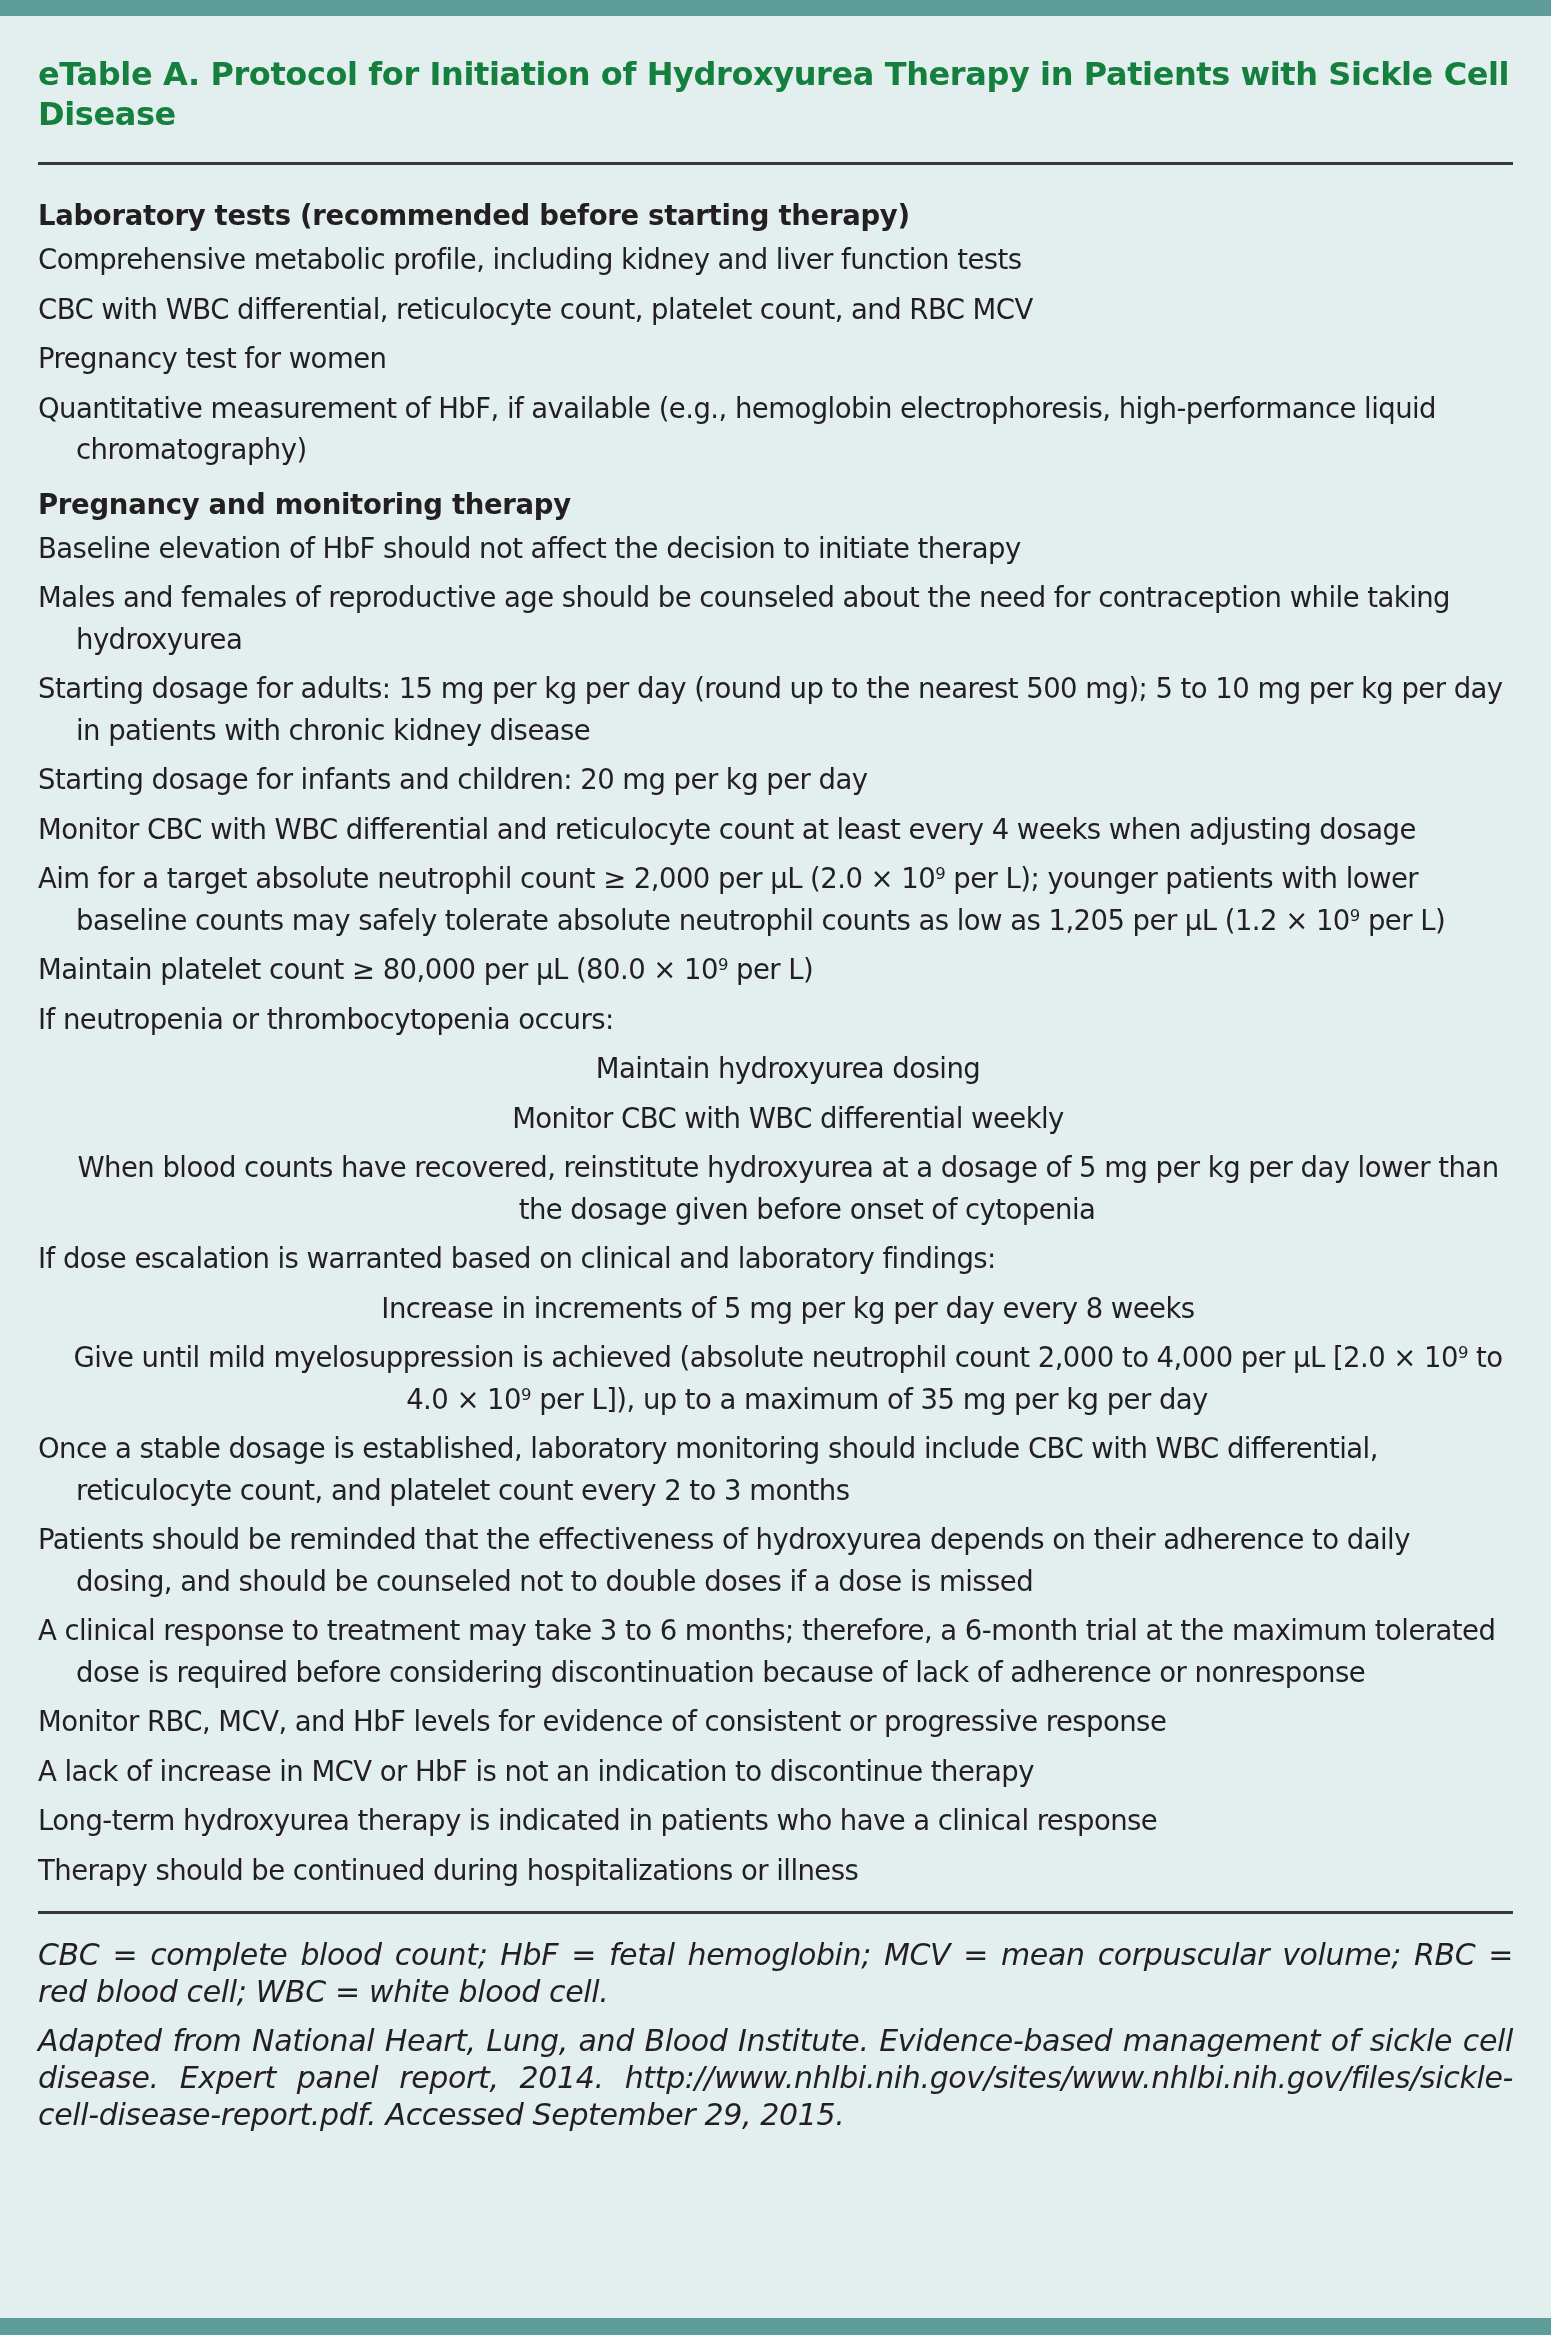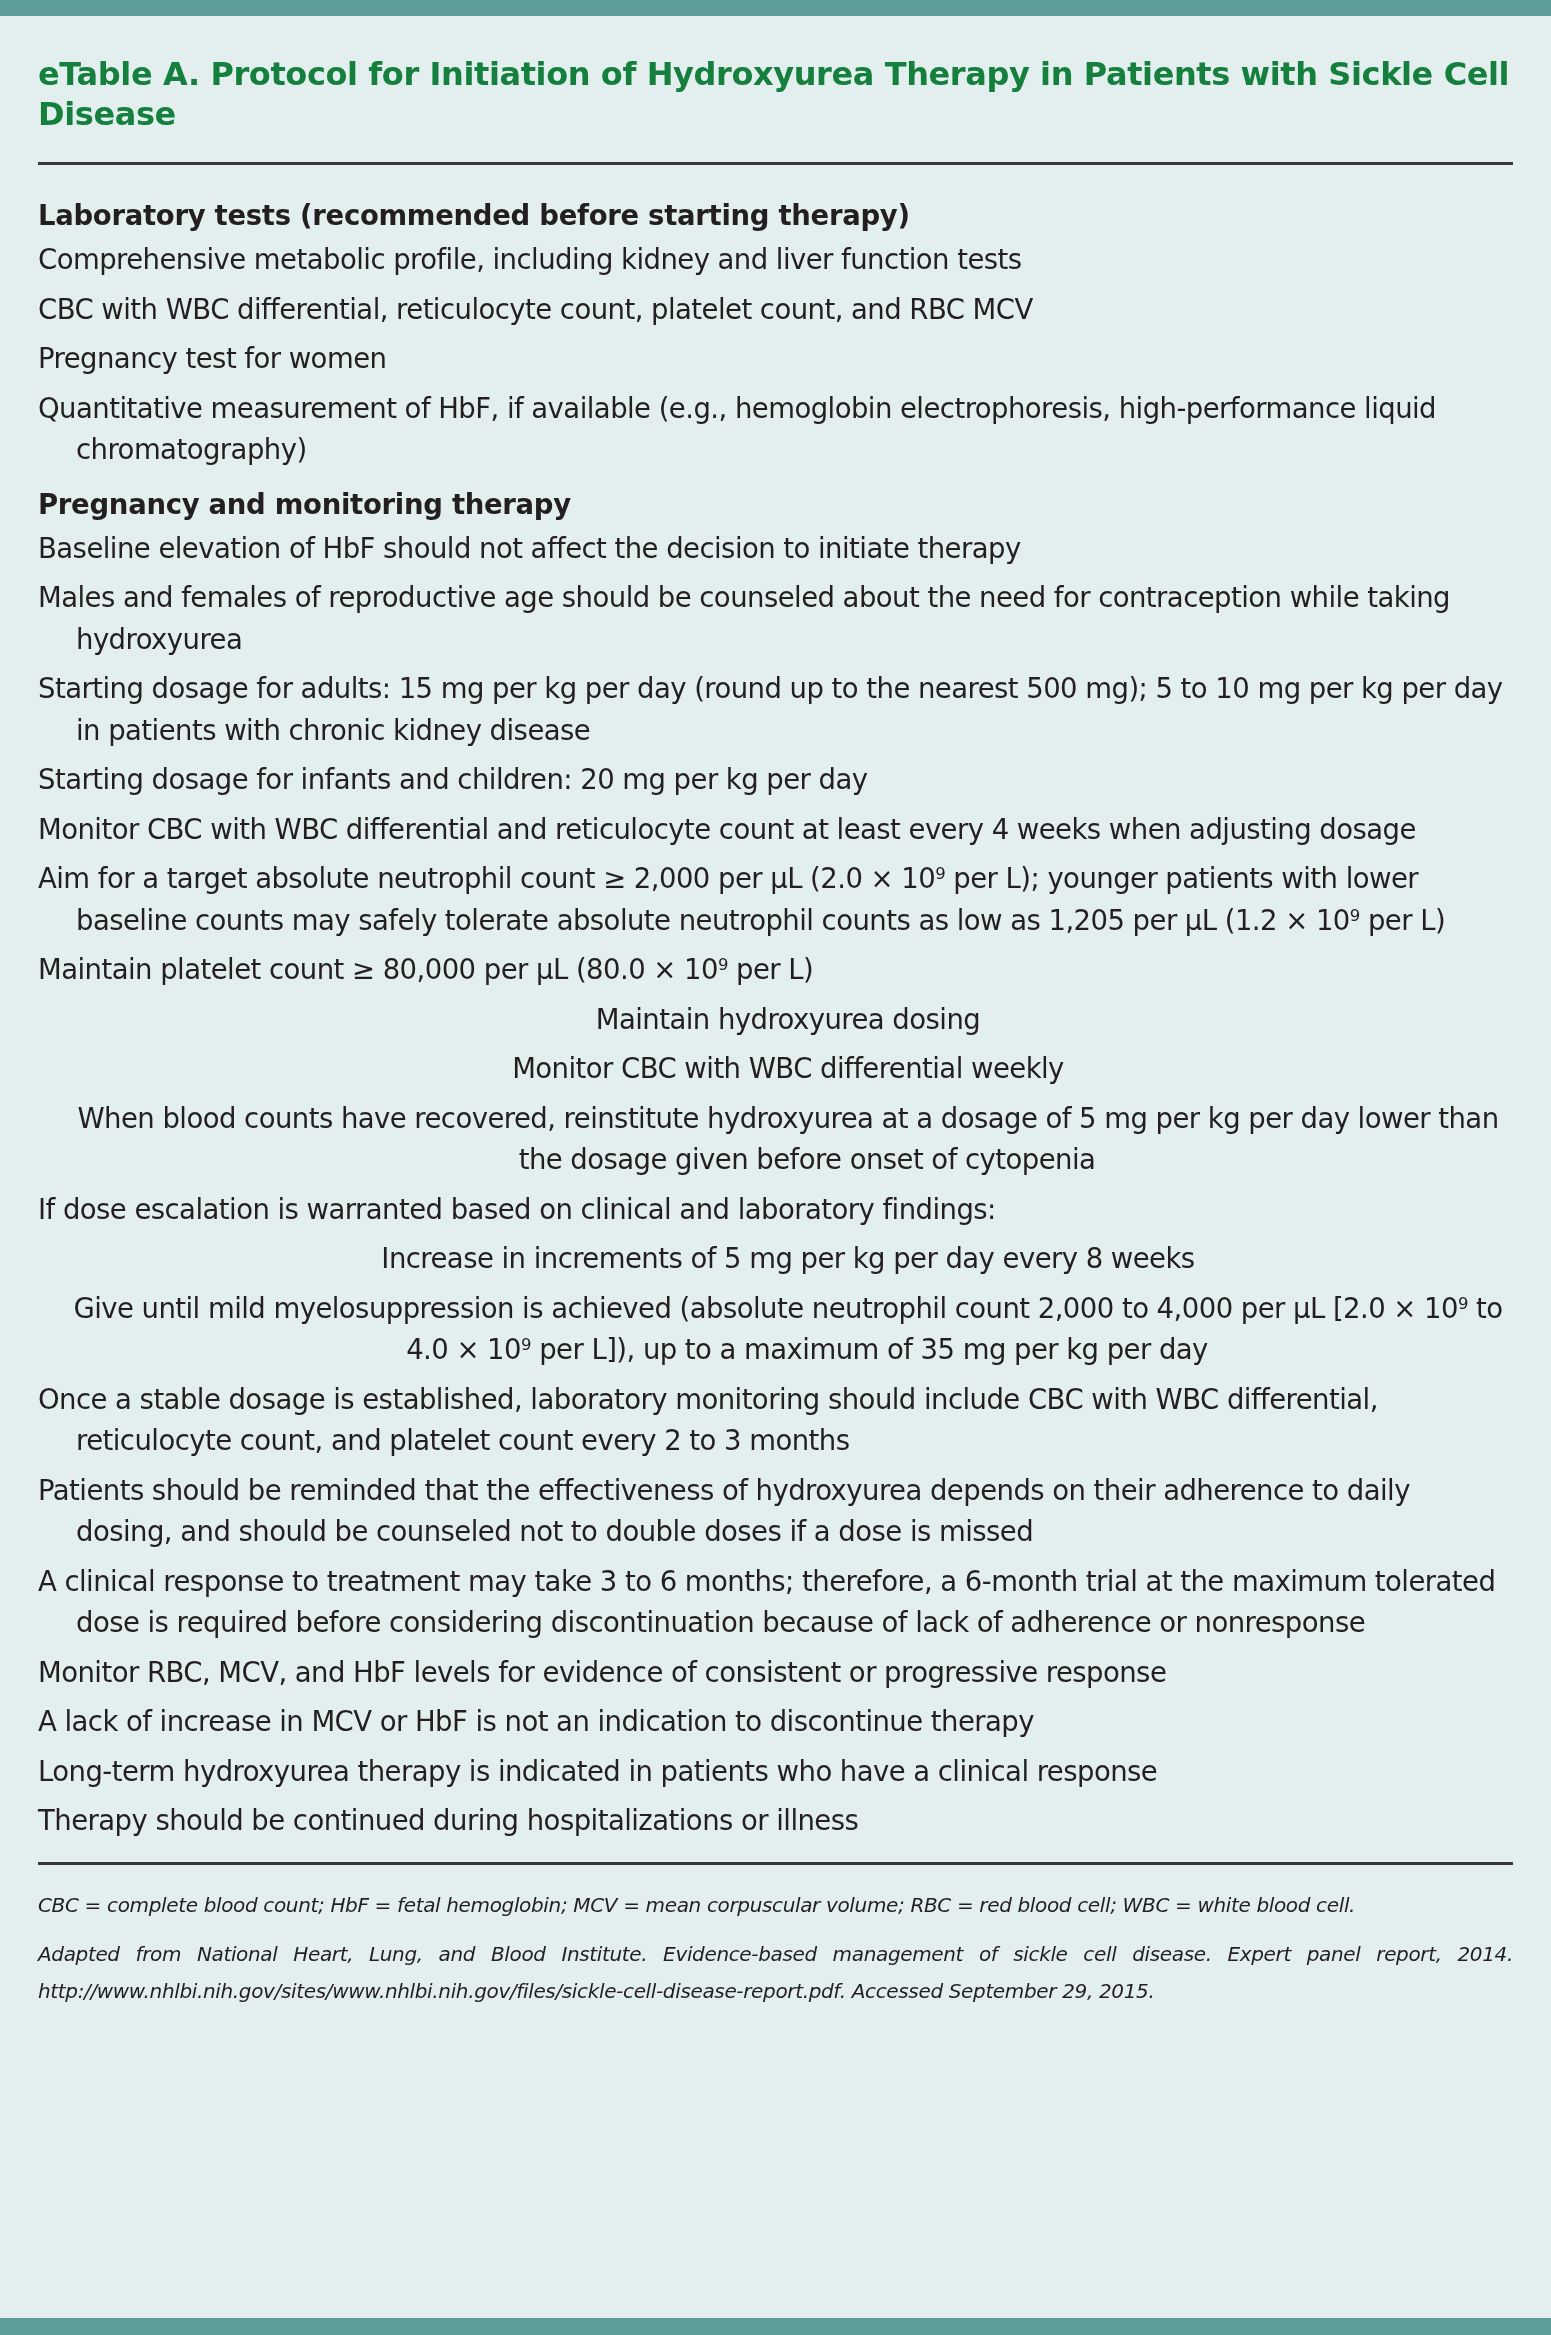--- a/index.html
+++ b/index.html
@@ -73,21 +73,21 @@
       font-size: 60%;
       vertical-align: 0.55em;
       line-height: 0;
     }
     .rule.bottom-rule { margin-top: 12px; }
     .footnotes {
       margin-top: 22px;
     }
     .footnote {
       font-style: italic;
-      font-size: 20px;
+      font-size: 30px;
       line-height: 37px;
       text-align: justify;
       letter-spacing: -0.35px;
       margin: 12px 0 12px 0;
     }
   </style>
 </head>
 <body>
 
 <div class="band top"></div>
@@ -105,20 +105,21 @@
     <div class="row">Quantitative measurement of HbF, if available (e.g., hemoglobin electrophoresis, high-performance liquid chromatography)</div>
 
     <div class="section-heading">Pregnancy and monitoring therapy</div>
     <div class="row">Baseline elevation of HbF should not affect the decision to initiate therapy</div>
     <div class="row">Males and females of reproductive age should be counseled about the need for contraception while taking hydroxyurea</div>
     <div class="row">Starting dosage for adults: 15 mg per kg per day (round up to the nearest 500 mg); 5 to 10 mg per kg per day in patients with chronic kidney disease</div>
     <div class="row">Starting dosage for infants and children: 20 mg per kg per day</div>
     <div class="row">Monitor CBC with WBC differential and reticulocyte count at least every 4 weeks when adjusting dosage</div>
     <div class="row"><span>Aim for a target absolute neutrophil count ≥ 2,000 per μL (2.0 × 10</span><sup>9</sup><span> per L); younger patients with lower baseline counts may safely tolerate absolute neutrophil counts as low as 1,205 per μL (1.2 × 10</span><sup>9</sup><span> per L)</span></div>
     <div class="row"><span>Maintain platelet count ≥ 80,000 per μL (80.0 × 10</span><sup>9</sup><span> per L)</span></div>
+    <div class="row">If neutropenia or thrombocytopenia occurs:</div>
     <div class="row lvl1">Maintain hydroxyurea dosing</div>
     <div class="row lvl1">Monitor CBC with WBC differential weekly</div>
     <div class="row lvl1">When blood counts have recovered, reinstitute hydroxyurea at a dosage of 5 mg per kg per day lower than the dosage given before onset of cytopenia</div>
     <div class="row">If dose escalation is warranted based on clinical and laboratory findings:</div>
     <div class="row lvl1">Increase in increments of 5 mg per kg per day every 8 weeks</div>
     <div class="row lvl1"><span>Give until mild myelosuppression is achieved (absolute neutrophil count 2,000 to 4,000 per μL [2.0 × 10</span><sup>9</sup><span> to 4.0 × 10</span><sup>9</sup><span> per L]), up to a maximum of 35 mg per kg per day</span></div>
     <div class="row">Once a stable dosage is established, laboratory monitoring should include CBC with WBC differential, reticulocyte count, and platelet count every 2 to 3 months</div>
     <div class="row">Patients should be reminded that the effectiveness of hydroxyurea depends on their adherence to daily dosing, and should be counseled not to double doses if a dose is missed</div>
     <div class="row">A clinical response to treatment may take 3 to 6 months; therefore, a 6-month trial at the maximum tolerated dose is required before considering discontinuation because of lack of adherence or nonresponse</div>
     <div class="row">Monitor RBC, MCV, and HbF levels for evidence of consistent or progressive response</div>

